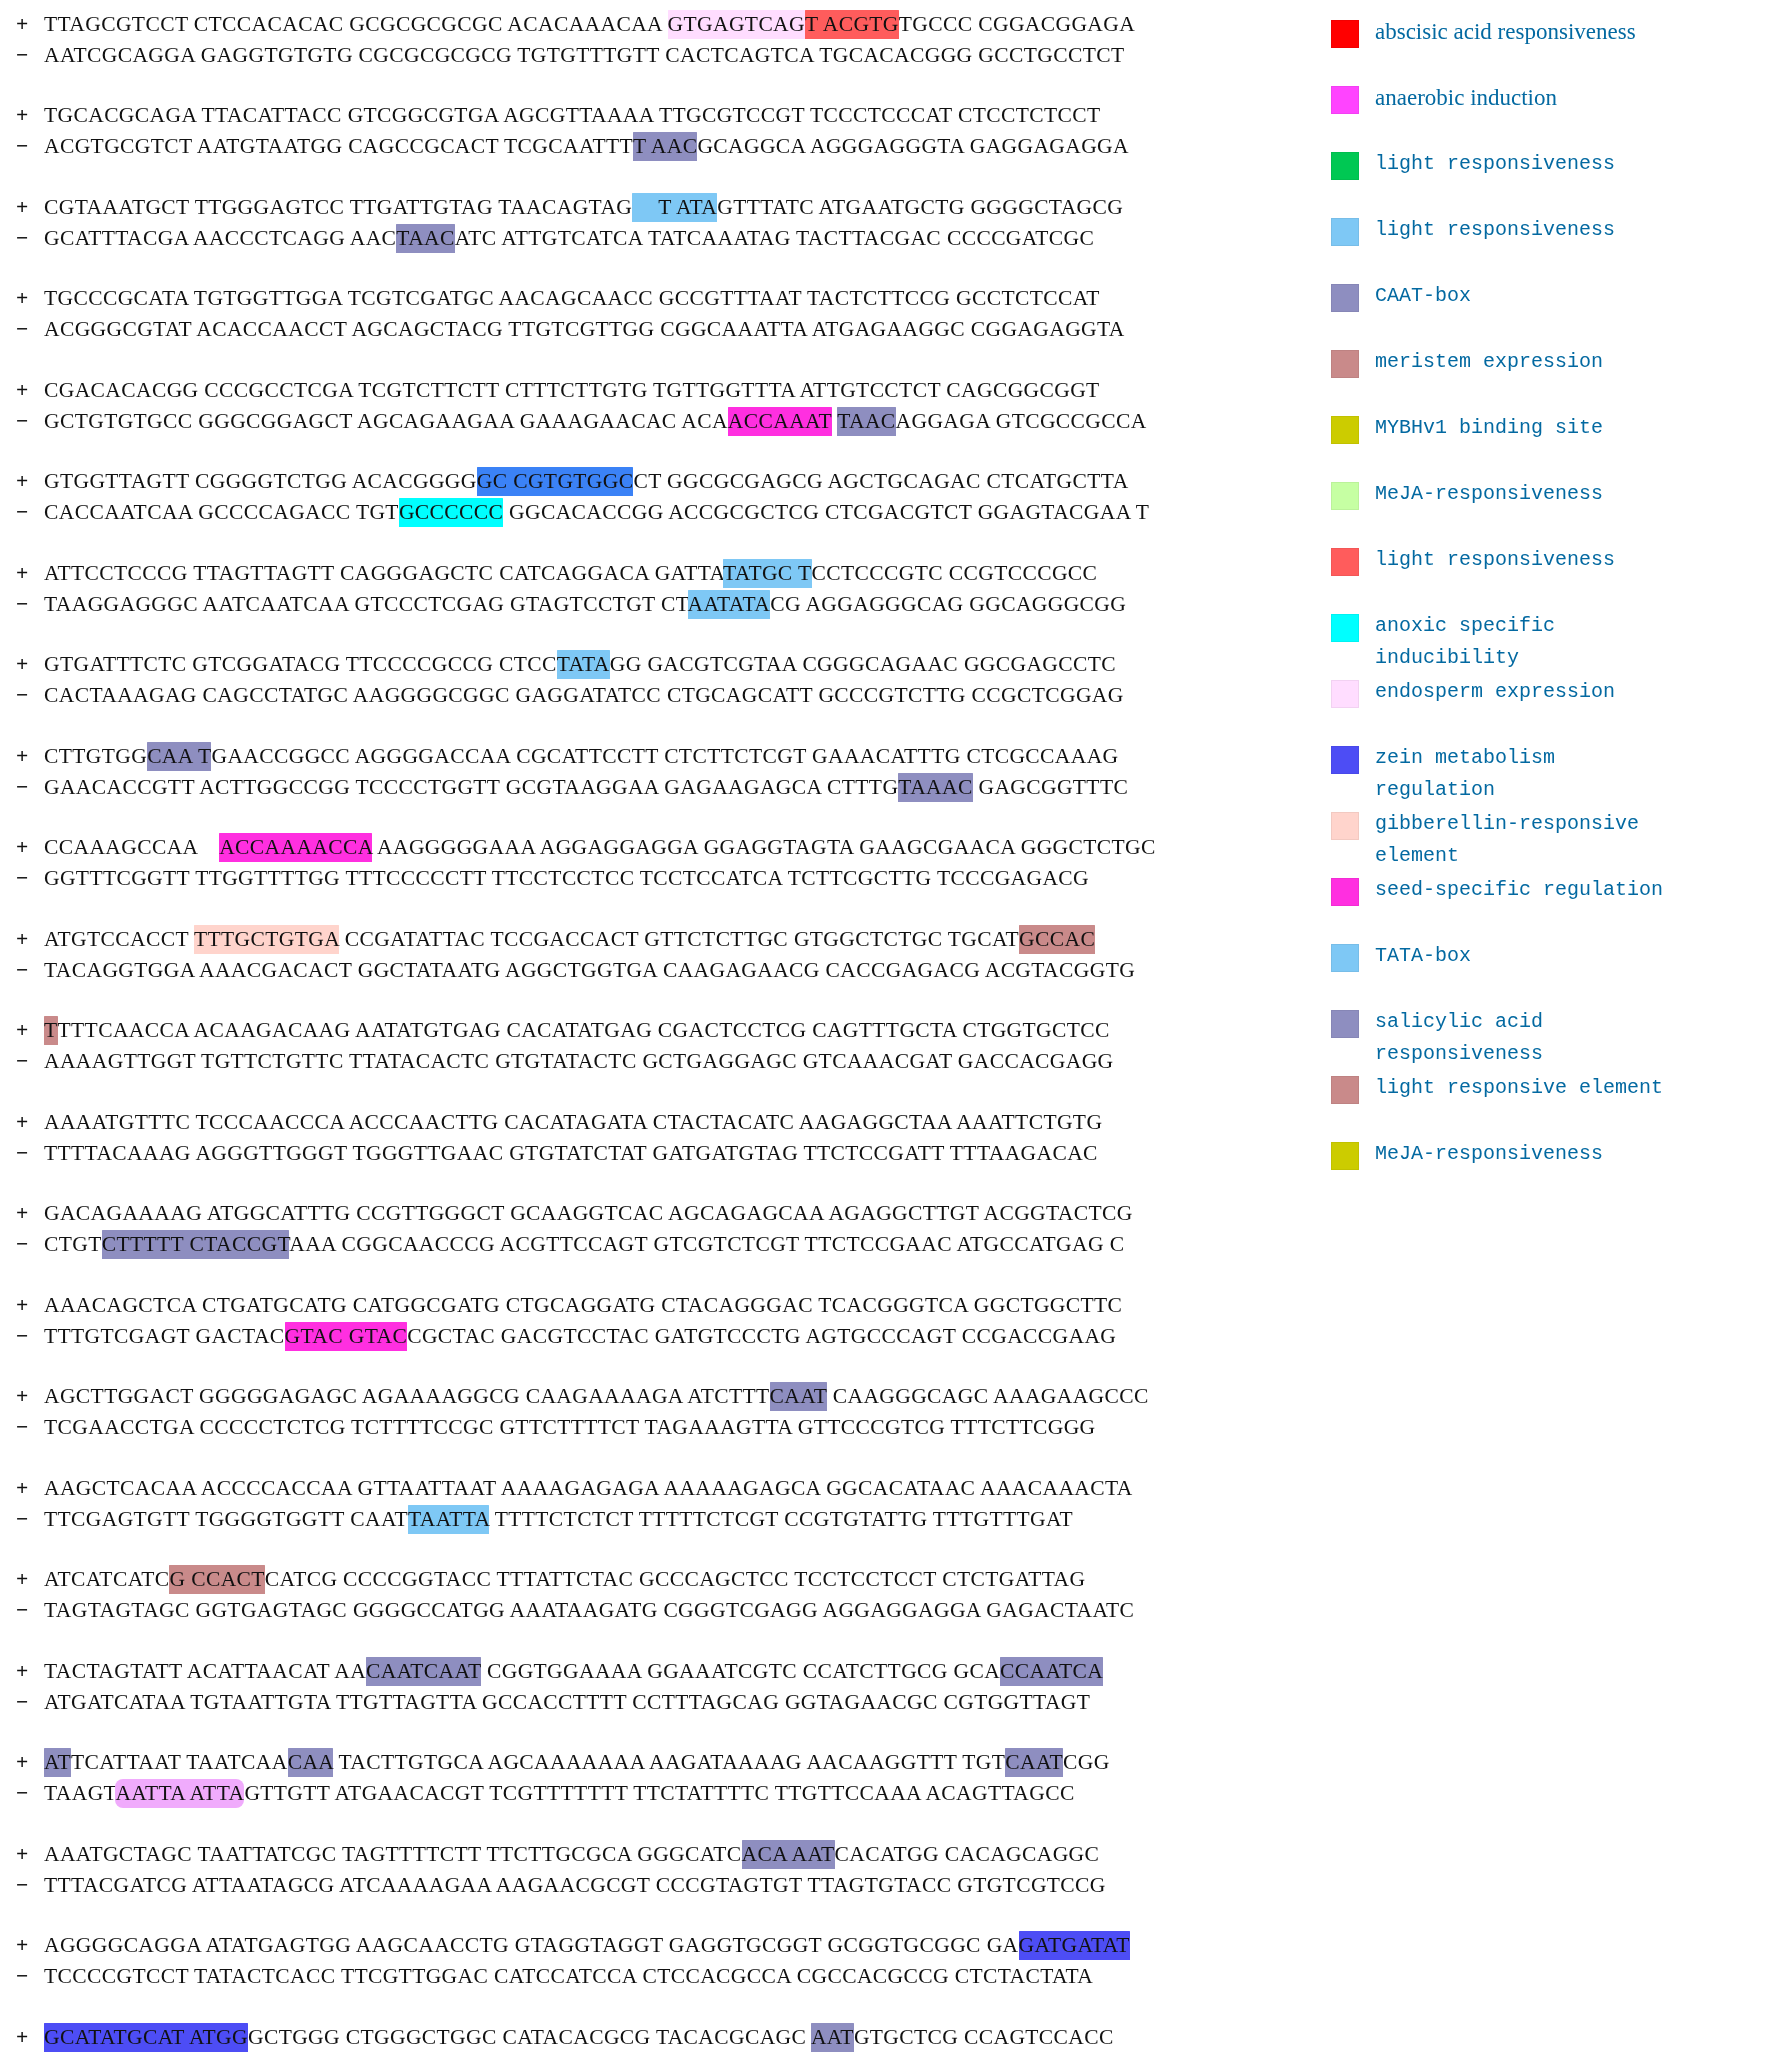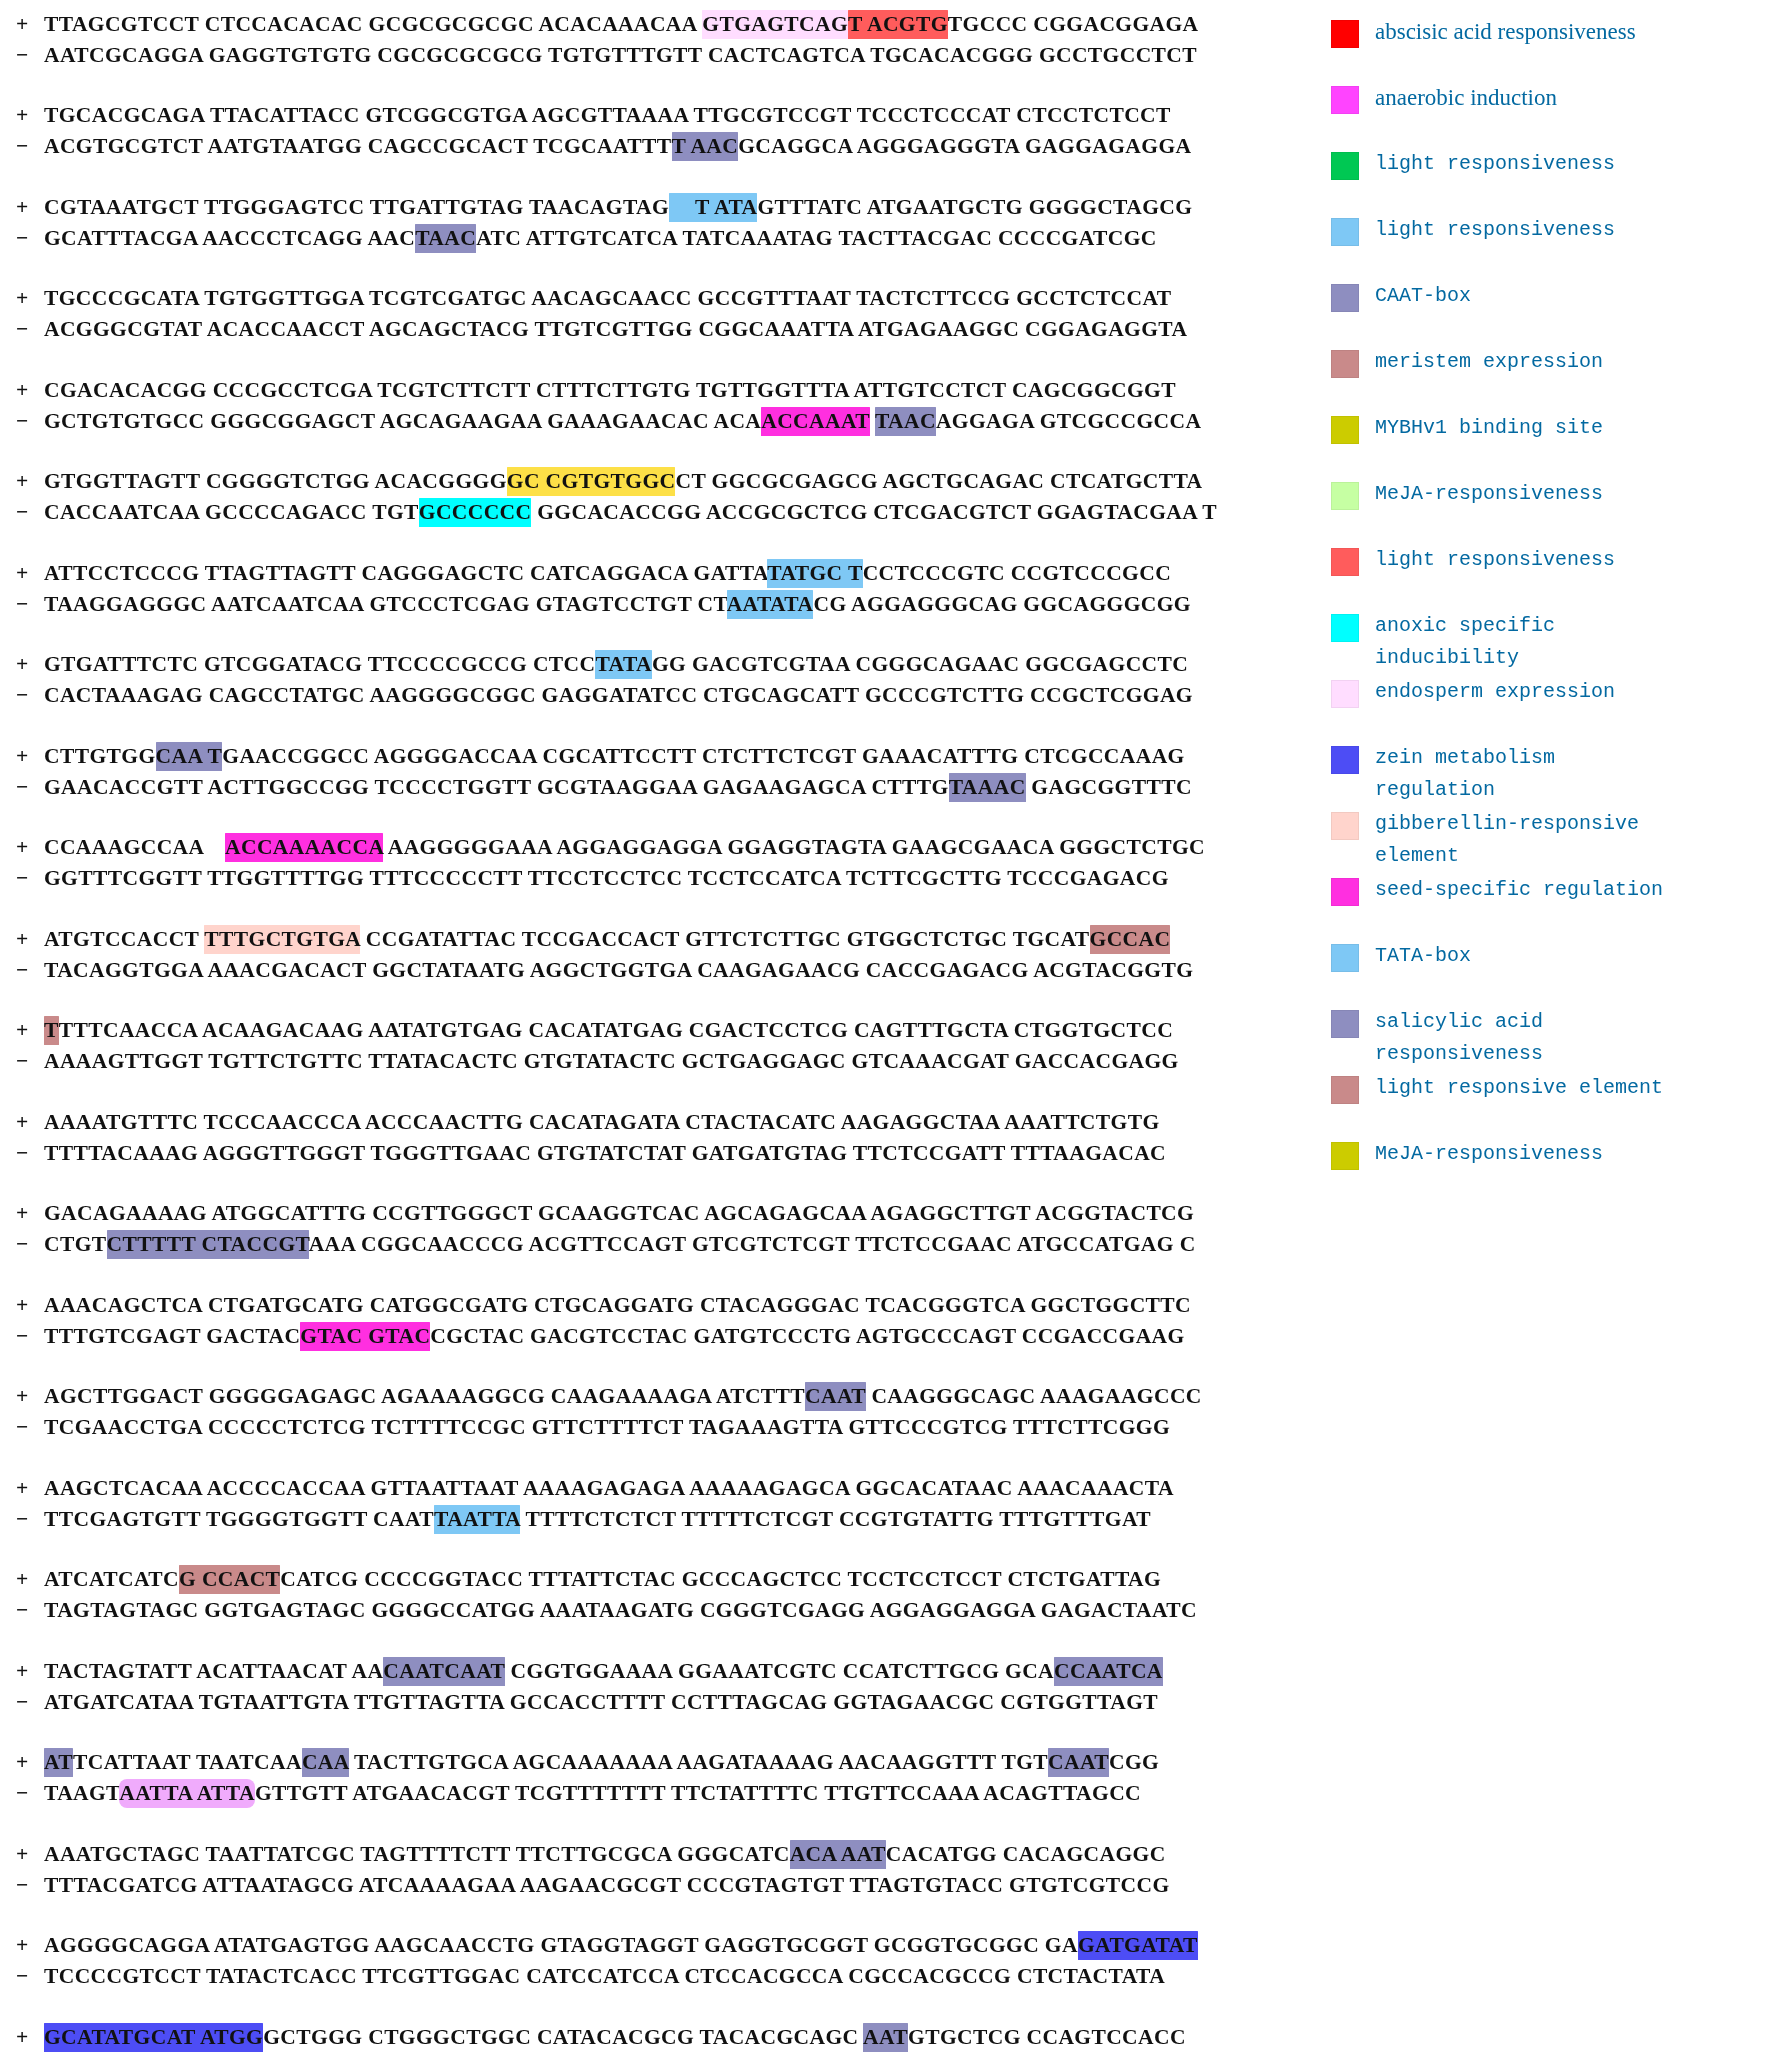--- a/index.html
+++ b/index.html
@@ -40,21 +40,21 @@
     font-family: "Liberation Serif", "DejaVu Serif", serif;
     font-size: 21.5px;
     font-weight: bold;
     color: #111;
     text-align: left;
     line-height: 31px;
   }
   .seq-text {
     font-family: "Liberation Serif", "DejaVu Serif", serif;
     font-size: 21.5px;
-    font-weight: bold;
+    font-weight: normal;
     letter-spacing: 0.4px;
     color: #111111;
     line-height: 31px;
     white-space: pre;
   }
   .seq-text span.hl {
     padding: 1.8px 0 3.1px 0;
     border-radius: 0.6px;
   }
 
@@ -112,21 +112,21 @@
       </div>
       <div class="seq-block">
         <div class="seq-row"><span class="strand-mark">+</span><span class="seq-text"><span>TGCCCGCATA</span><span> </span><span>TGTGGTTGGA</span><span> </span><span>TCGTCGATGC</span><span> </span><span>AACAGCAACC</span><span> </span><span>GCCGTTTAAT</span><span> </span><span>TACTCTTCCG</span><span> </span><span>GCCTCTCCAT</span></span></div>
         <div class="seq-row"><span class="strand-mark">−</span><span class="seq-text"><span>ACGGGCGTAT</span><span> </span><span>ACACCAACCT</span><span> </span><span>AGCAGCTACG</span><span> </span><span>TTGTCGTTGG</span><span> </span><span>CGGCAAATTA</span><span> </span><span>ATGAGAAGGC</span><span> </span><span>CGGAGAGGTA</span></span></div>
       </div>
       <div class="seq-block">
         <div class="seq-row"><span class="strand-mark">+</span><span class="seq-text"><span>CGACACACGG</span><span> </span><span>CCCGCCTCGA</span><span> </span><span>TCGTCTTCTT</span><span> </span><span>CTTTCTTGTG</span><span> </span><span>TGTTGGTTTA</span><span> </span><span>ATTGTCCTCT</span><span> </span><span>CAGCGGCGGT</span></span></div>
         <div class="seq-row"><span class="strand-mark">−</span><span class="seq-text"><span>GCTGTGTGCC</span><span> </span><span>GGGCGGAGCT</span><span> </span><span>AGCAGAAGAA</span><span> </span><span>GAAAGAACAC</span><span> </span><span>ACA</span><span class="hl" style="background: rgb(255, 47, 224);">ACCAAAT</span><span> </span><span class="hl" style="background: rgb(142, 142, 192);">TAAC</span><span>AGGAGA</span><span> </span><span>GTCGCCGCCA</span></span></div>
       </div>
       <div class="seq-block">
-        <div class="seq-row"><span class="strand-mark">+</span><span class="seq-text"><span>GTGGTTAGTT</span><span> </span><span>CGGGGTCTGG</span><span> </span><span>ACACGGGG</span><span class="hl" style="background: #fde047; margin-top: 20px;">GC CGTGTGGC</span><span>CT</span><span> </span><span>GGCGCGAGCG</span><span> </span><span>AGCTGCAGAC</span><span> </span><span>CTCATGCTTA</span></span></div>
+        <div class="seq-row"><span class="strand-mark">+</span><span class="seq-text"><span>GTGGTTAGTT</span><span> </span><span>CGGGGTCTGG</span><span> </span><span>ACACGGGG</span><span class="hl" style="background: #3b82f6; margin-top: 20px;">GC CGTGTGGC</span><span>CT</span><span> </span><span>GGCGCGAGCG</span><span> </span><span>AGCTGCAGAC</span><span> </span><span>CTCATGCTTA</span></span></div>
         <div class="seq-row"><span class="strand-mark">−</span><span class="seq-text"><span>CACCAATCAA</span><span> </span><span>GCCCCAGACC</span><span> </span><span>TGT</span><span class="hl" style="background: rgb(0, 255, 255);">GCCCCCC</span><span> </span><span>GGCACACCGG</span><span> </span><span>ACCGCGCTCG</span><span> </span><span>CTCGACGTCT</span><span> </span><span>GGAGTACGAA</span><span> </span><span>T</span></span></div>
       </div>
       <div class="seq-block">
         <div class="seq-row"><span class="strand-mark">+</span><span class="seq-text"><span>ATTCCTCCCG</span><span> </span><span>TTAGTTAGTT</span><span> </span><span>CAGGGAGCTC</span><span> </span><span>CATCAGGACA</span><span> </span><span>GATTA</span><span class="hl" style="background: rgb(126, 200, 245);">TATGC T</span><span>CCTCCCGTC</span><span> </span><span>CCGTCCCGCC</span></span></div>
         <div class="seq-row"><span class="strand-mark">−</span><span class="seq-text"><span>TAAGGAGGGC</span><span> </span><span>AATCAATCAA</span><span> </span><span>GTCCCTCGAG</span><span> </span><span>GTAGTCCTGT</span><span> </span><span>CT</span><span class="hl" style="background: rgb(126, 200, 245);">AATATA</span><span>CG</span><span> </span><span>AGGAGGGCAG</span><span> </span><span>GGCAGGGCGG</span></span></div>
       </div>
       <div class="seq-block">
         <div class="seq-row"><span class="strand-mark">+</span><span class="seq-text"><span>GTGATTTCTC</span><span> </span><span>GTCGGATACG</span><span> </span><span>TTCCCCGCCG</span><span> </span><span>CTCC</span><span class="hl" style="background: rgb(126, 200, 245);">TATA</span><span>GG</span><span> </span><span>GACGTCGTAA</span><span> </span><span>CGGGCAGAAC</span><span> </span><span>GGCGAGCCTC</span></span></div>
         <div class="seq-row"><span class="strand-mark">−</span><span class="seq-text"><span>CACTAAAGAG</span><span> </span><span>CAGCCTATGC</span><span> </span><span>AAGGGGCGGC</span><span> </span><span>GAGGATATCC</span><span> </span><span>CTGCAGCATT</span><span> </span><span>GCCCGTCTTG</span><span> </span><span>CCGCTCGGAG</span></span></div>
       </div>

